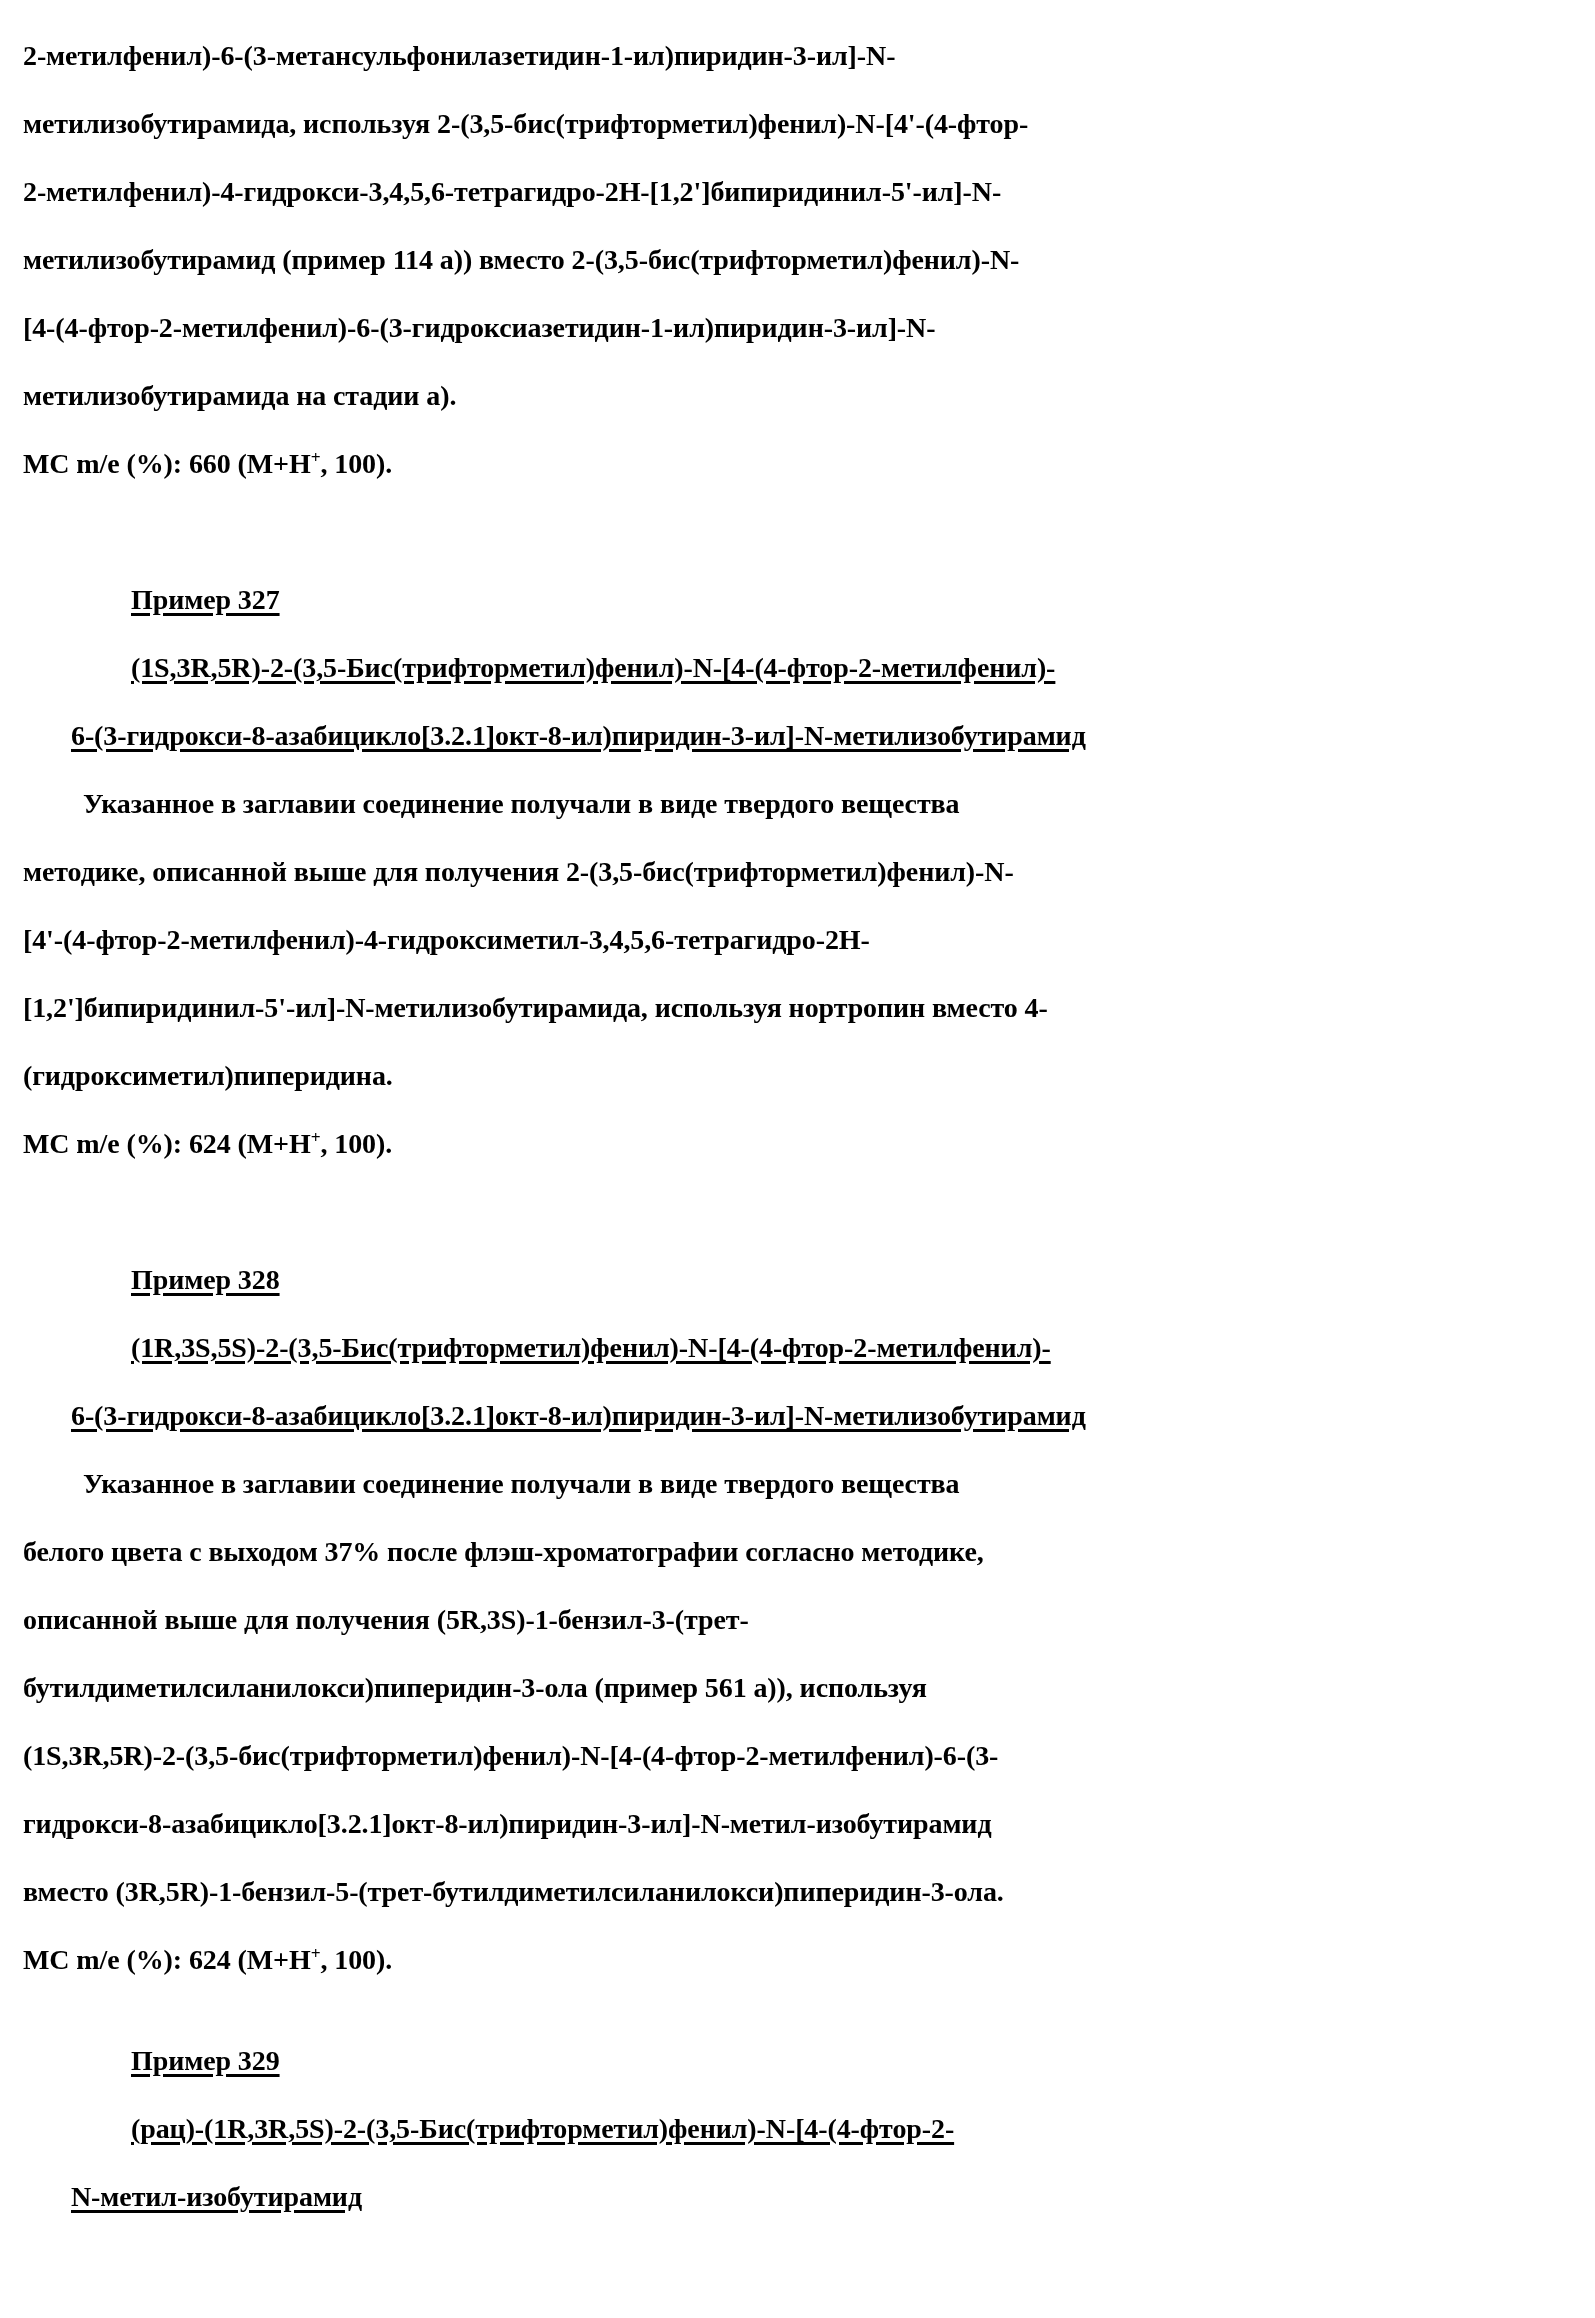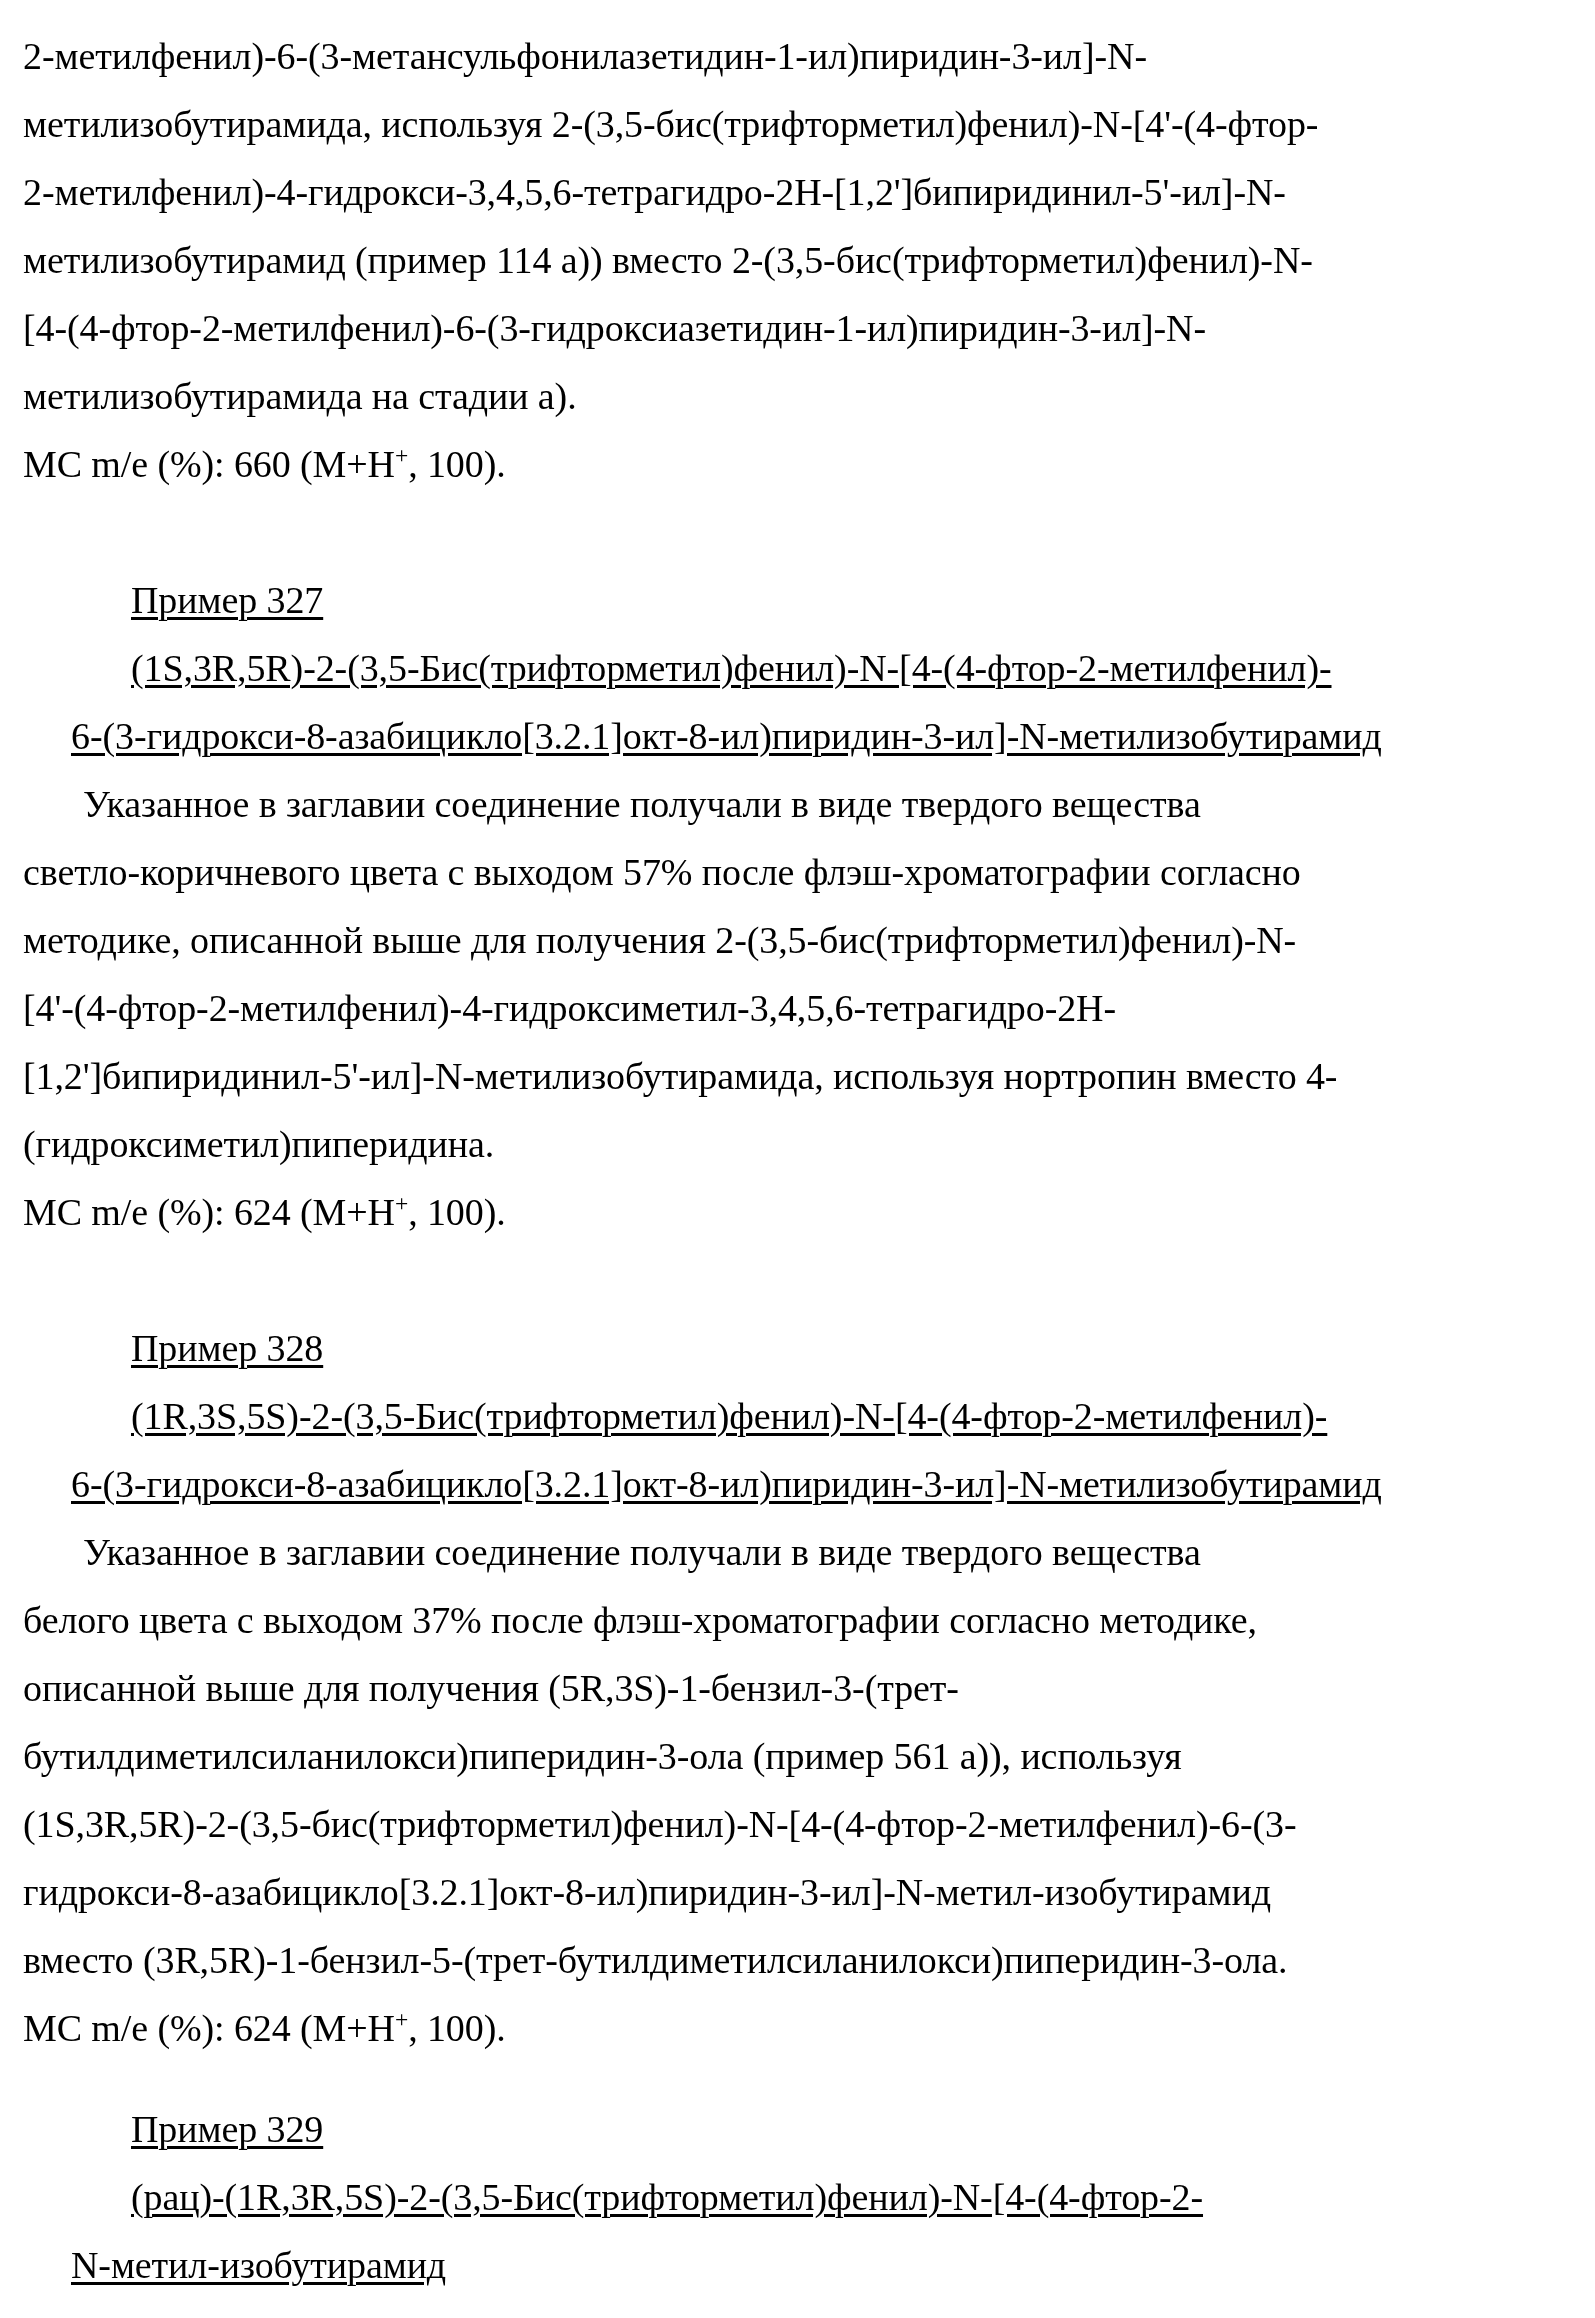--- a/index.html
+++ b/index.html
@@ -18,25 +18,25 @@
   .page {
     position: relative;
     width: 1595px;
     height: 2319px;
     box-sizing: border-box;
     padding: 21.6px 25px 0 23px;
     overflow: hidden;
   }
   
   .ln {
-    font-size: 38px;
+    font-size: 28px;
     line-height: 68px;
     letter-spacing: -0.1px;
     white-space: nowrap;
-    font-weight: 400;
+    font-weight: 700;
   }
   .ln.indent {
     padding-left: 60px;
   }
   .ln.u {
     text-decoration: underline;
     text-underline-offset: 4.2px;
     text-decoration-thickness: 2.5px;
     margin-left: 48px;
   }
@@ -68,21 +68,20 @@
 
   <div class="ln"><span>МС m/e (%): 660 (М+Н</span><sup>+</sup><span>, 100).</span></div>
 
   <div class="blank"></div>
 
   <div>
     <div class="ln indent u">Пример 327</div>
     <div class="ln indent u">(1S,3R,5R)-2-(3,5-Бис(трифторметил)фенил)-N-[4-(4-фтор-2-метилфенил)-</div>
     <div class="ln u">6-(3-гидрокси-8-азабицикло[3.2.1]окт-8-ил)пиридин-3-ил]-N-метилизобутирамид</div>
     <div class="ln indent">Указанное в заглавии соединение получали в виде твердого вещества</div>
-    <div class="ln">светло-коричневого цвета с выходом 57% после флэш-хроматографии согласно</div>
     <div class="ln">методике, описанной выше для получения 2-(3,5-бис(трифторметил)фенил)-N-</div>
     <div class="ln">[4'-(4-фтор-2-метилфенил)-4-гидроксиметил-3,4,5,6-тетрагидро-2Н-</div>
     <div class="ln">[1,2']бипиридинил-5'-ил]-N-метилизобутирамида, используя нортропин вместо 4-</div>
     <div class="ln">(гидроксиметил)пиперидина.</div>
     <div class="ln"><span>МС m/e (%): 624 (М+Н</span><sup>+</sup><span>, 100).</span></div>
   </div>
 
   <div class="blank"></div>
 
   <div>

